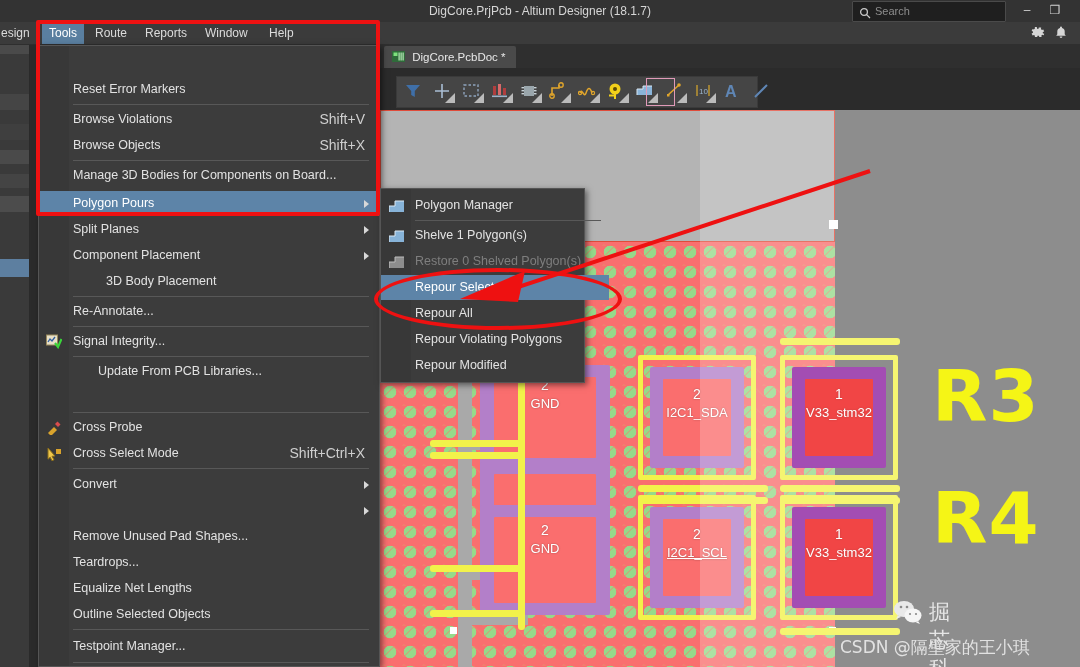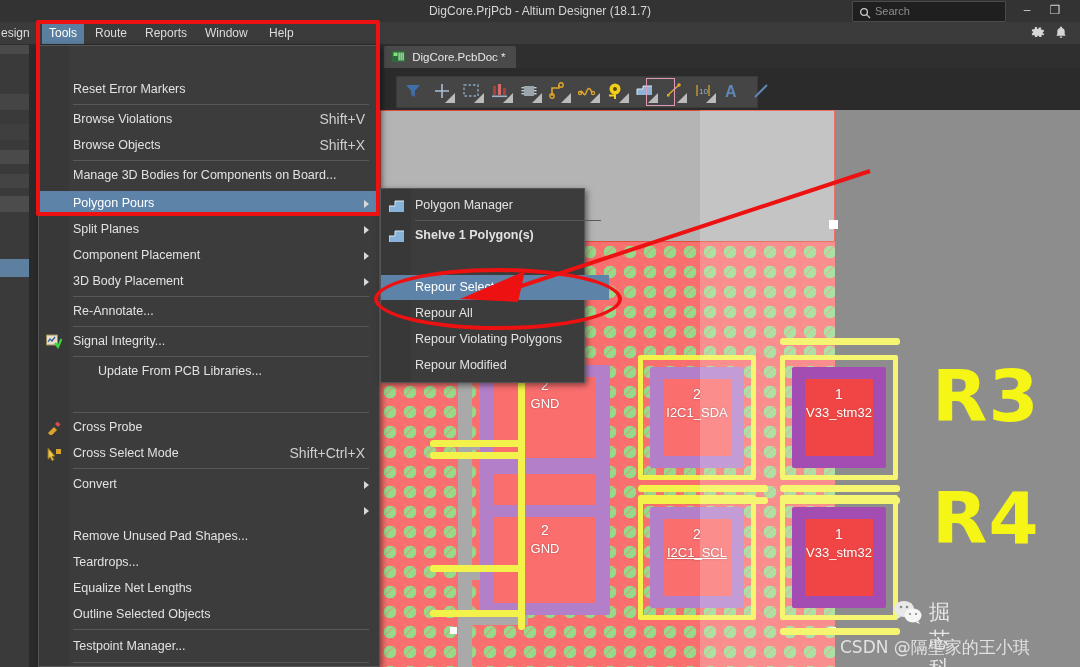--- a/index.html
+++ b/index.html
@@ -471,21 +471,21 @@
   <div class="mrow selected" style="top:145px;">
     <span class="mlabel">Polygon Pours</span>
     <span class="marrow"></span>
   </div>
 
   <div class="mrow" style="top:197px;">
     <span class="mlabel">Component Placement</span>
     <span class="marrow"></span>
   </div>
 
-  <div class="mrow" style="top:223px;">
+  <div class="mrow" style="top:223px;margin-left:33px;">
     <span class="mlabel">3D Body Placement</span>
     <span class="marrow"></span>
   </div>
   <div class="msep" style="top:250px;"></div>
 
   <div class="mrow" style="top:253px;">
     <span class="mlabel">Re-Annotate...</span>
   </div>
   <div class="msep" style="top:280px;"></div>
 
@@ -568,30 +568,39 @@
     <span class="sicon">
       <svg width="15" height="13" viewBox="0 0 15 13">
           <path d="M0 12V6h6V1h9v11z" fill="#87b3d8"></path>
           <path d="M0 12V6h6V1h9" fill="none" stroke="#dceaf5" stroke-width="1"></path>
         </svg>
     </span>
     <span class="slabel">Polygon Manager</span>
   </div>
   <div class="ssep" style="top:31px;"></div>
 
-  <div class="srow" style="top:34px;font-weight:bold;">
+  <div class="srow" style="top:34px;">
     <span class="sicon">
       <svg width="15" height="13" viewBox="0 0 15 13">
           <path d="M0 12V6h6V1h9v11z" fill="#87b3d8"></path>
           <path d="M0 12V6h6V1h9" fill="none" stroke="#dceaf5" stroke-width="1"></path>
         </svg>
     </span>
     <span class="slabel">Shelve 1 Polygon(s)</span>
   </div>
 
+  <div class="srow disabled" style="top:60px;">
+    <span class="sicon">
+      <svg width="15" height="13" viewBox="0 0 15 13">
+          <path d="M0 12V6h6V1h9v11z" fill="#8d8d8d"></path>
+          <path d="M0 12V6h6V1h9" fill="none" stroke="#bdbdbd" stroke-width="1"></path>
+        </svg>
+    </span>
+    <span class="slabel">Restore 0 Shelved Polygon(s)</span>
+  </div>
 
   <div class="srow selected" style="top:86px;">
     <span class="slabel">Repour Selected</span>
   </div>
   <div class="srow" style="top:112px;">
     <span class="slabel">Repour All</span>
   </div>
   <div class="srow" style="top:138px;">
     <span class="slabel">Repour Violating Polygons</span>
   </div>

